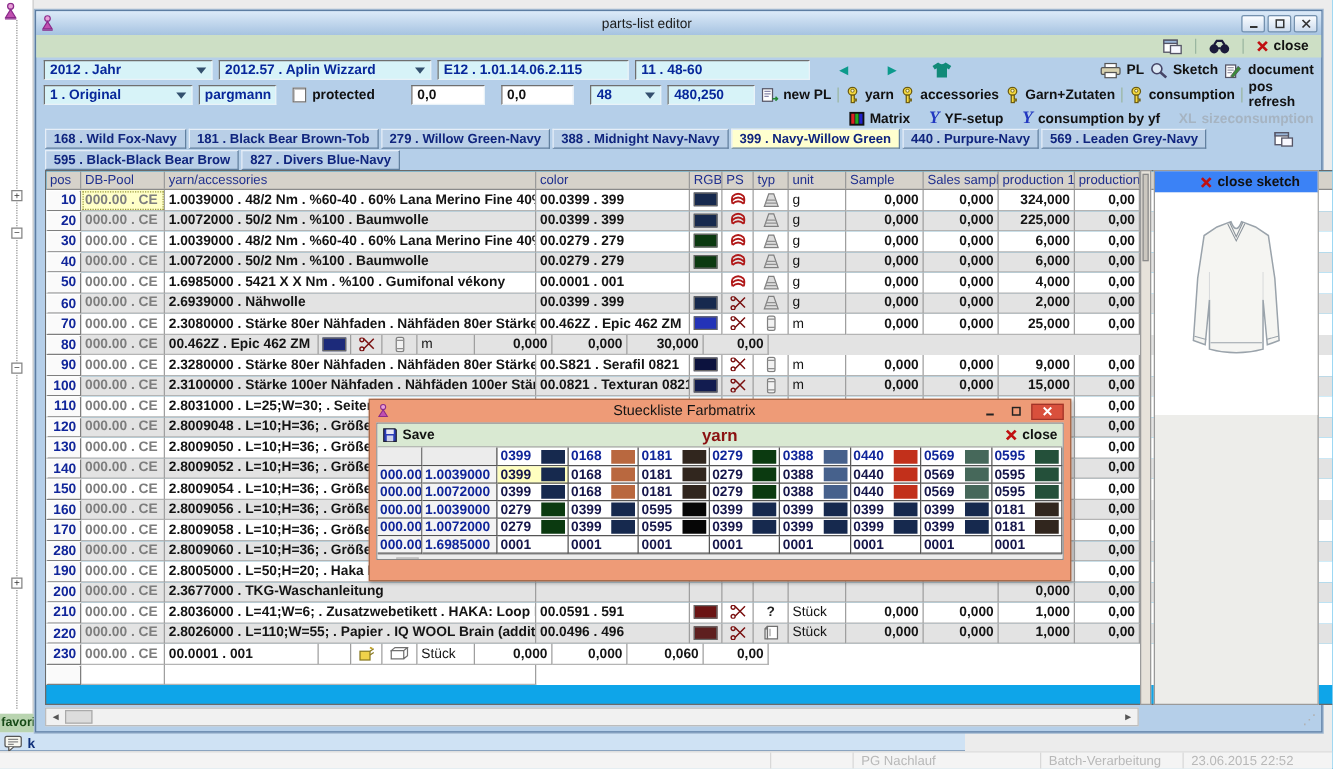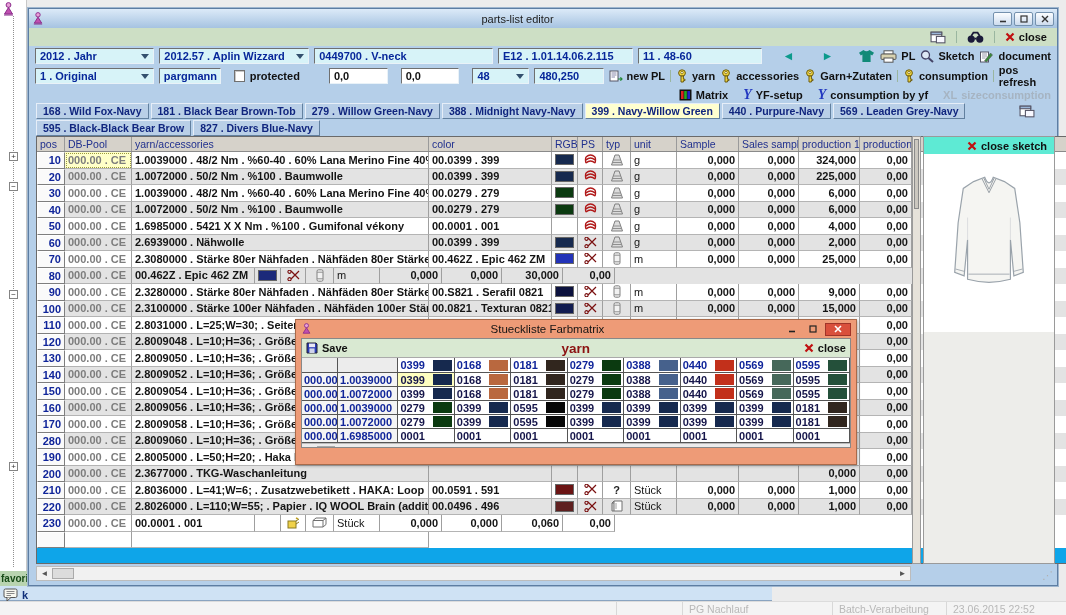--- a/index.html
+++ b/index.html
@@ -59,21 +59,21 @@
   .vscroll { position:absolute; left:883px; top:127px; width:9px; height:428px; background:#e6e2da; border:1px solid #9a9a9a; }
   .vthumb { position:absolute; left:1px; top:2px; width:5px; height:70px; background:#cbc7bf; border:1px solid #8a8a8a; }
   .hscroll { position:absolute; left:7px; top:557px; width:875px; height:15px; background:#f1f1f1; border:1px solid #bcbcbc; display:flex; align-items:center; }
   .sbtn { width:15px; height:13px; color:#555; font-size:8px; display:flex; align-items:center; justify-content:center; }
   .hthumb { width:22px; height:11px; background:#dcdcdc; border:1px solid #aaa; }
   .hscroll .track { flex:1; }
   .grip { position:absolute; right:4px; top:560px; color:#b0b0b0; font-size:11px; }
 
   
   .sketch-panel { position:absolute; left:894px; top:127px; width:132px; height:428px; background:#ededea; border:1px solid #9a9a9a; }
-  .sketch-head { height:17px; background:#5eead4; display:flex; align-items:center; justify-content:flex-end; gap:4px; padding:0 7px; font-weight:bold; color:#111; }
+  .sketch-head { height:17px; background:#3b82f6; display:flex; align-items:center; justify-content:flex-end; gap:4px; padding:0 14px; font-weight:bold; color:#111; }
   .sketch-body { height:178px; background:#fff; display:flex; justify-content:center; }
 
   
   .popup { position:absolute; left:295px; top:319px; width:562px; height:146px; background:#ee9b77; border:1px solid #a86a4a; box-shadow:1px 1px 3px rgba(0,0,0,.3); z-index:50; padding:0 5px 5px 5px; }
   .p-title { height:18px; display:flex; align-items:center; gap:4px; color:#141414; }
   .p-title .t { flex:1; text-align:center; font-size:11.5px; }
   .p-btn { width:17px; height:13px; display:flex; align-items:center; justify-content:center; font-size:9px; color:#222; }
   .p-btn.close { background:#d9503c; border:1px solid #a03428; color:#fff; width:26px; }
   .p-inner { background:#fff; height:110px; overflow:hidden; border:1px solid #888; }
   .p-toolbar { height:19px; background:#d9e9d2; display:flex; align-items:center; gap:8px; padding:0 4px; border-bottom:1px solid #aaa; }
@@ -180,21 +180,20 @@
               <path d="M1.5 1.5 L8.5 8.5 M8.5 1.5 L1.5 8.5" stroke="#c01010" stroke-width="2.2"></path>
             </svg>
           </span>
         <span class="lbl">close</span>
       </span>
     </div>
 
     <div class="tb" style="top:37px">
       <span class="field dd" style="width:135px">2012 . Jahr</span>
       <span class="field dd" style="width:170px">2012.57 . Aplin Wizzard</span>
-      <span class="field" style="width:203px">0449700 . V-neck</span>
       <span class="field" style="width:153px">E12 . 1.01.14.06.2.115</span>
       <span class="field" style="width:140px">11 . 48-60</span>
       <span class="arr" style="margin-left:16px">◄</span>
       <span class="arr" style="margin-left:22px">►</span>
       <span class="icn" style="margin-left:20px">
           <svg width="17" height="14" viewBox="0 0 17 14">
             <path d="M5.5 1 L1 3.8 L2.8 6.6 L4.4 5.6 V13 H12.6 V5.6 L14.2 6.6 L16 3.8 L11.5 1 Q8.5 3.6 5.5 1 Z" fill="#118a78"></path>
           </svg>
         </span>
       <span class="grp" style="margin-left:auto">

